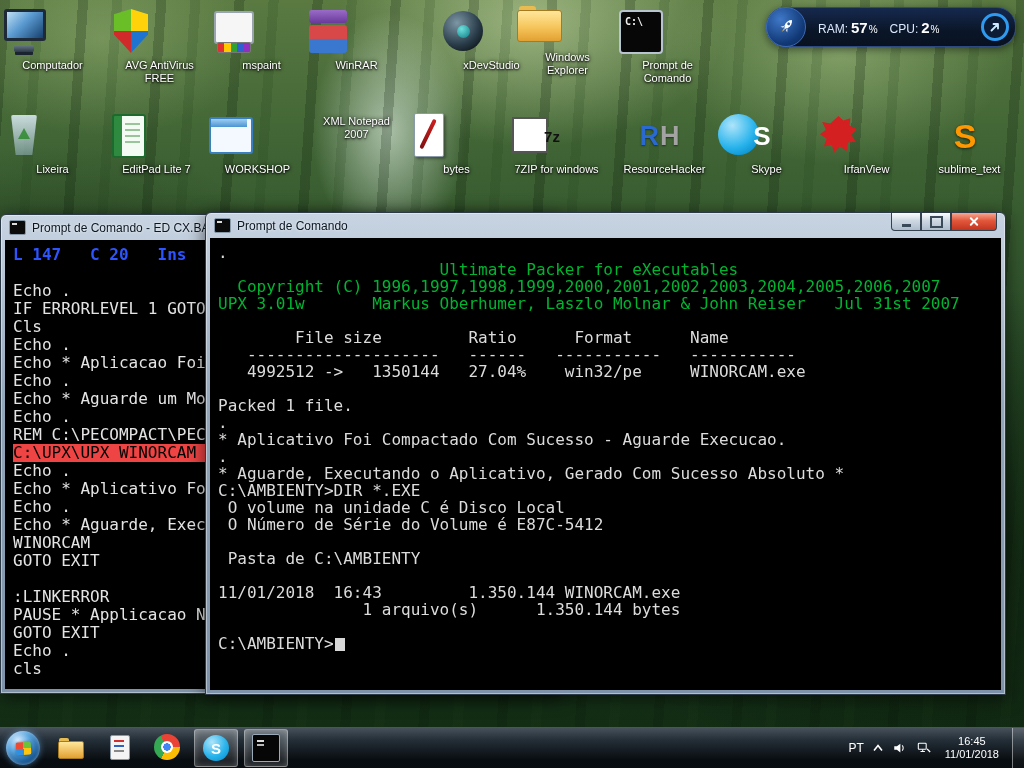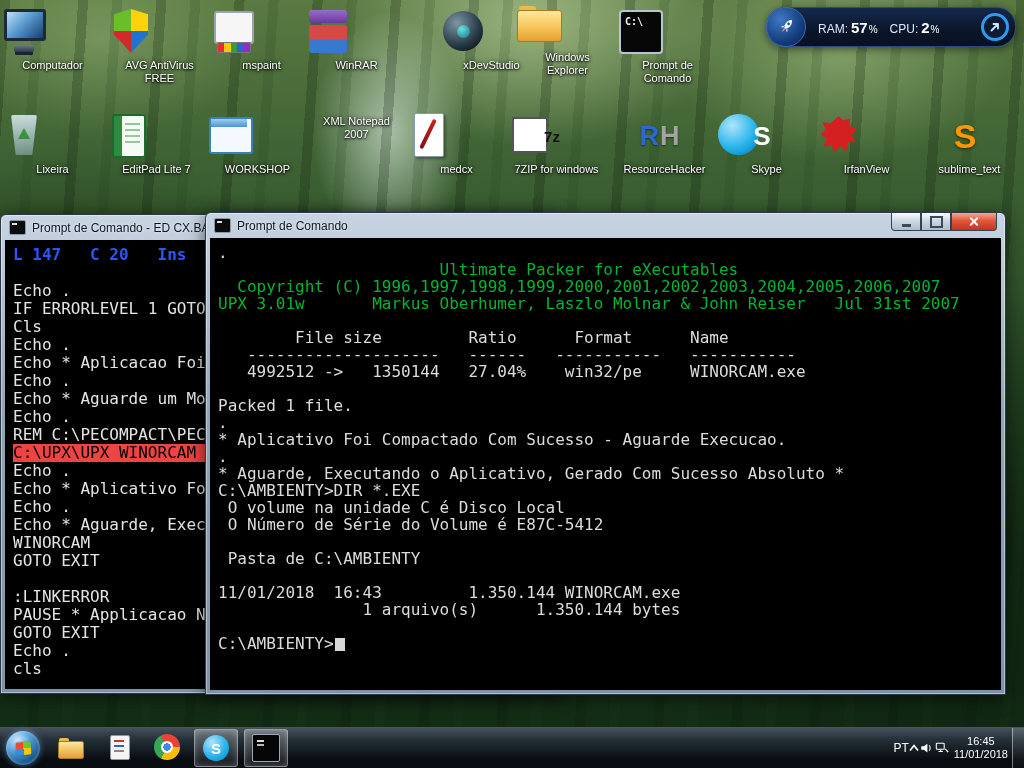--- a/index.html
+++ b/index.html
@@ -136,21 +136,21 @@
   .tbi-text{font-weight:bold;font-size:15px;color:#fff;position:relative;z-index:2;}
   .t-folder::before{content:"";position:absolute;top:4px;left:1px;width:10px;height:6px;background:#e8bc50;border-radius:2px 2px 0 0;}
   .t-folder::after{content:"";position:absolute;top:7px;left:0;width:24px;height:16px;background:linear-gradient(180deg,#ffe79a,#e2a032);border:1px solid #a87a20;border-radius:2px;}
   .t-editor::before{content:"";position:absolute;top:1px;left:4px;width:18px;height:23px;background:#f4f4f4;border:1px solid #8a98a4;border-radius:2px;}
   .t-editor::after{content:"";position:absolute;top:6px;left:8px;width:10px;height:2px;background:#d03030;box-shadow:0 5px 0 #3060c0,0 10px 0 #888;}
   .t-chrome{border-radius:50%;background:conic-gradient(from -30deg,#ea4335 0 33%,#fbbc05 0 66%,#34a853 0 100%);}
   .t-chrome::after{content:"";position:absolute;top:7px;left:7px;width:12px;height:12px;border-radius:50%;background:radial-gradient(circle,#4285f4 0 42%,#fff 46% 100%);}
   .t-skype{border-radius:50%;background:radial-gradient(circle at 35% 28%,#aee4fa,#2ab4ec 55%,#0088c8);display:flex;align-items:center;justify-content:center;}
   .t-cmd{background:#060606;border:1px solid #9aaab8;border-radius:2px;}
   .t-cmd::after{content:"";position:absolute;top:5px;left:4px;width:7px;height:2px;background:#ddd;box-shadow:0 4px 0 #bbb;}
-  .tray{margin-left:auto;display:flex;align-items:center;color:#fff;}
+  .tray{margin-left:auto;display:flex;align-items:center;gap:9px;color:#fff;}
   .tray-lang{font-size:12px;}
   .tray-ic{display:flex;align-items:center;}
   .tray-clock{font-size:11px;line-height:13px;text-align:center;margin:0 4px;}
   .show-desktop{width:11px;height:40px;border-left:1px solid rgba(255,255,255,.45);background:linear-gradient(180deg,rgba(255,255,255,.12),rgba(255,255,255,.02));}
 </style>
 </head>
 <body>
 
 <div id="screen">
   <div class="wallpaper"></div>
@@ -195,21 +195,21 @@
       </div>
       <div class="dicon" style="left: 205px; top: 112px;">
         <div class="glyph g-workshop"></div>
         <div class="dlabel">WORKSHOP</div>
       </div>
       <div class="dicon" style="left: 304px; top: 112px;">
         <div class="dlabel">XML Notepad 2007</div>
       </div>
       <div class="dicon" style="left: 404px; top: 112px;">
         <div class="glyph g-medcx"></div>
-        <div class="dlabel">medcx</div>
+        <div class="dlabel">bytes</div>
       </div>
       <div class="dicon" style="left: 504px; top: 112px;">
         <div class="glyph g-7zip">
           <span class="glyph-text">7z</span>
         </div>
         <div class="dlabel">7ZIP for windows</div>
       </div>
       <div class="dicon" style="left: 612px; top: 112px;">
         <div class="glyph g-rh">
           <span class="glyph-text">RH</span>

